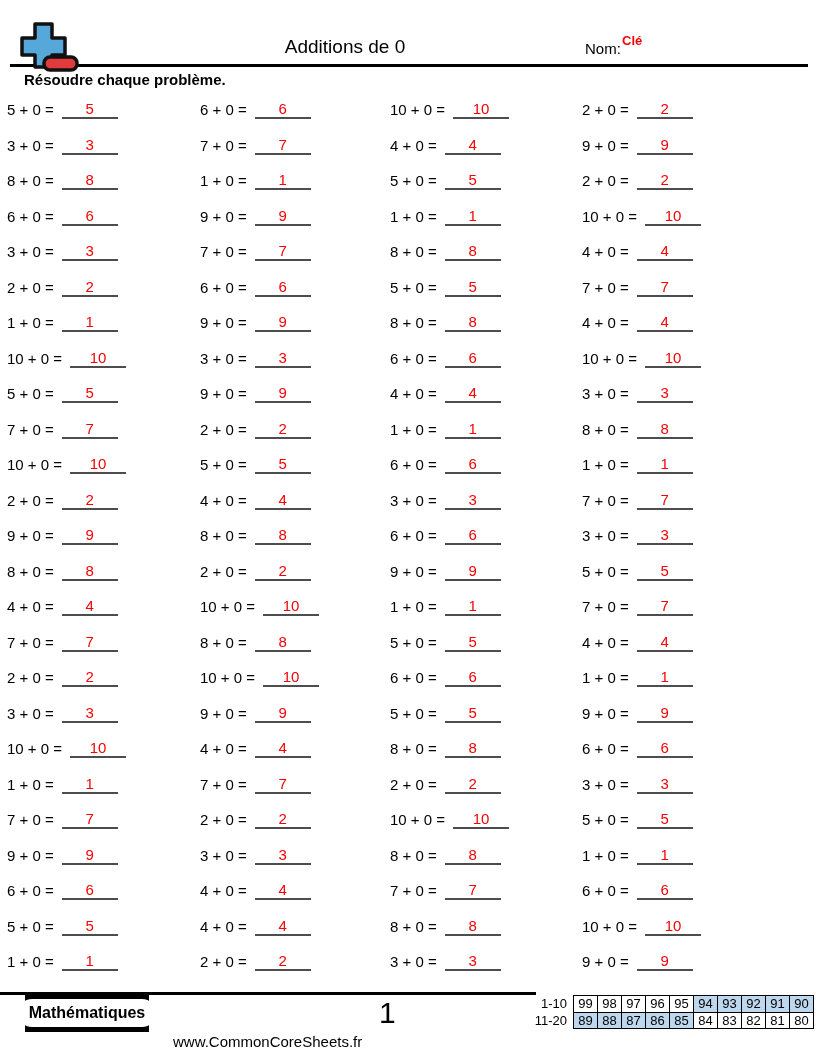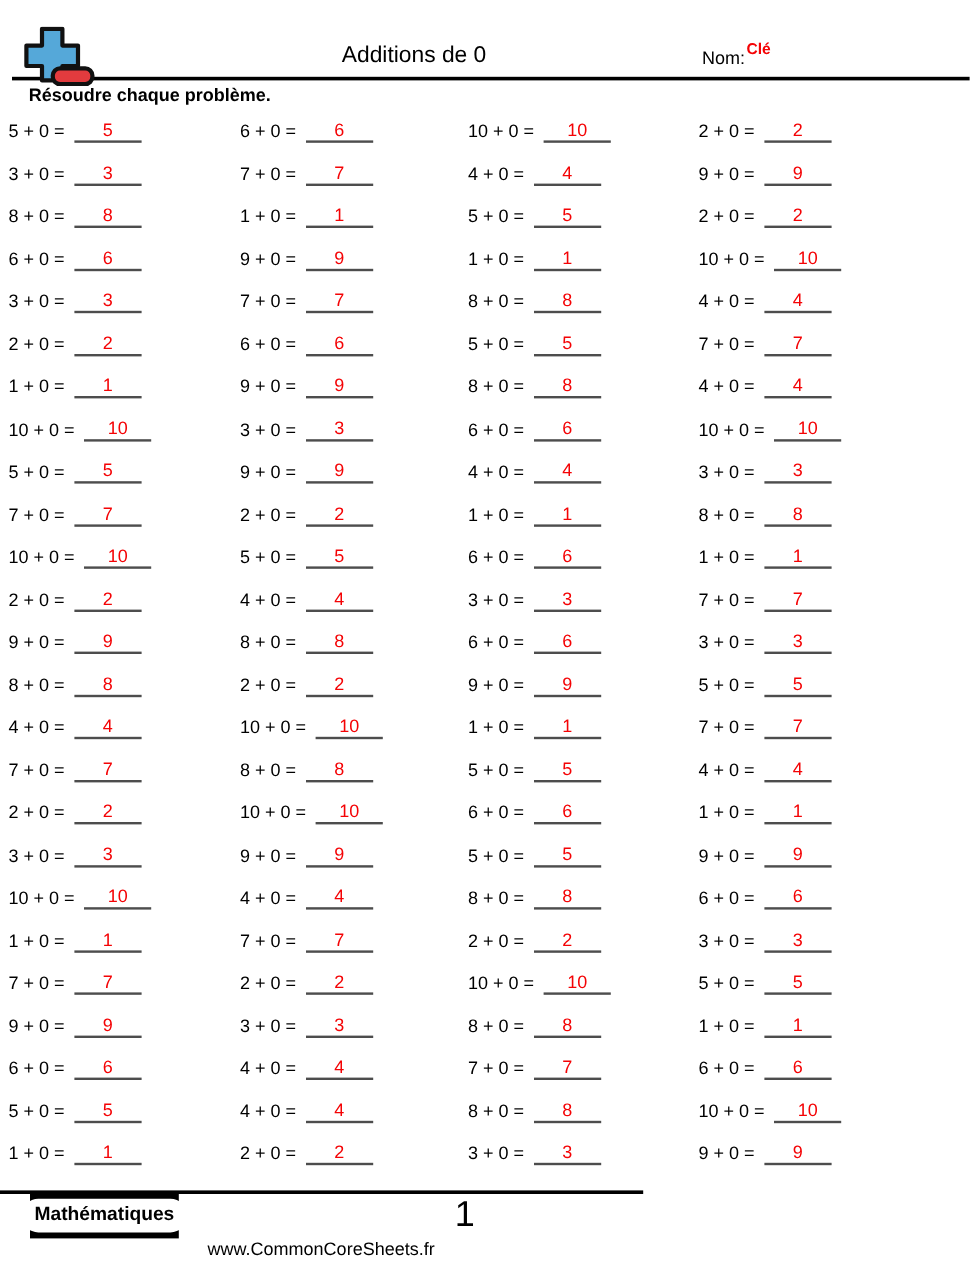--- a/index.html
+++ b/index.html
@@ -490,16 +490,42 @@
 
   <div class="footer-rule"></div>
   <div class="badge">
     <div class="badge-pill">Mathématiques</div>
   </div>
   <div class="website">www.CommonCoreSheets.fr</div>
   <div class="page-num">1</div>
 
   <table class="score">
     <tbody>
+        <tr>
+          <td class="slabel">1-10</td>
+          <td class="scell">99</td>
+          <td class="scell">98</td>
+          <td class="scell">97</td>
+          <td class="scell">96</td>
+          <td class="scell">95</td>
+          <td class="scell hl">94</td>
+          <td class="scell hl">93</td>
+          <td class="scell hl">92</td>
+          <td class="scell hl">91</td>
+          <td class="scell hl">90</td>
+        </tr>
+        <tr>
+          <td class="slabel">11-20</td>
+          <td class="scell hl">89</td>
+          <td class="scell hl">88</td>
+          <td class="scell hl">87</td>
+          <td class="scell hl">86</td>
+          <td class="scell hl">85</td>
+          <td class="scell">84</td>
+          <td class="scell">83</td>
+          <td class="scell">82</td>
+          <td class="scell">81</td>
+          <td class="scell">80</td>
+        </tr>
       </tbody>
   </table>
 
 </div>
 
 </body></html>

